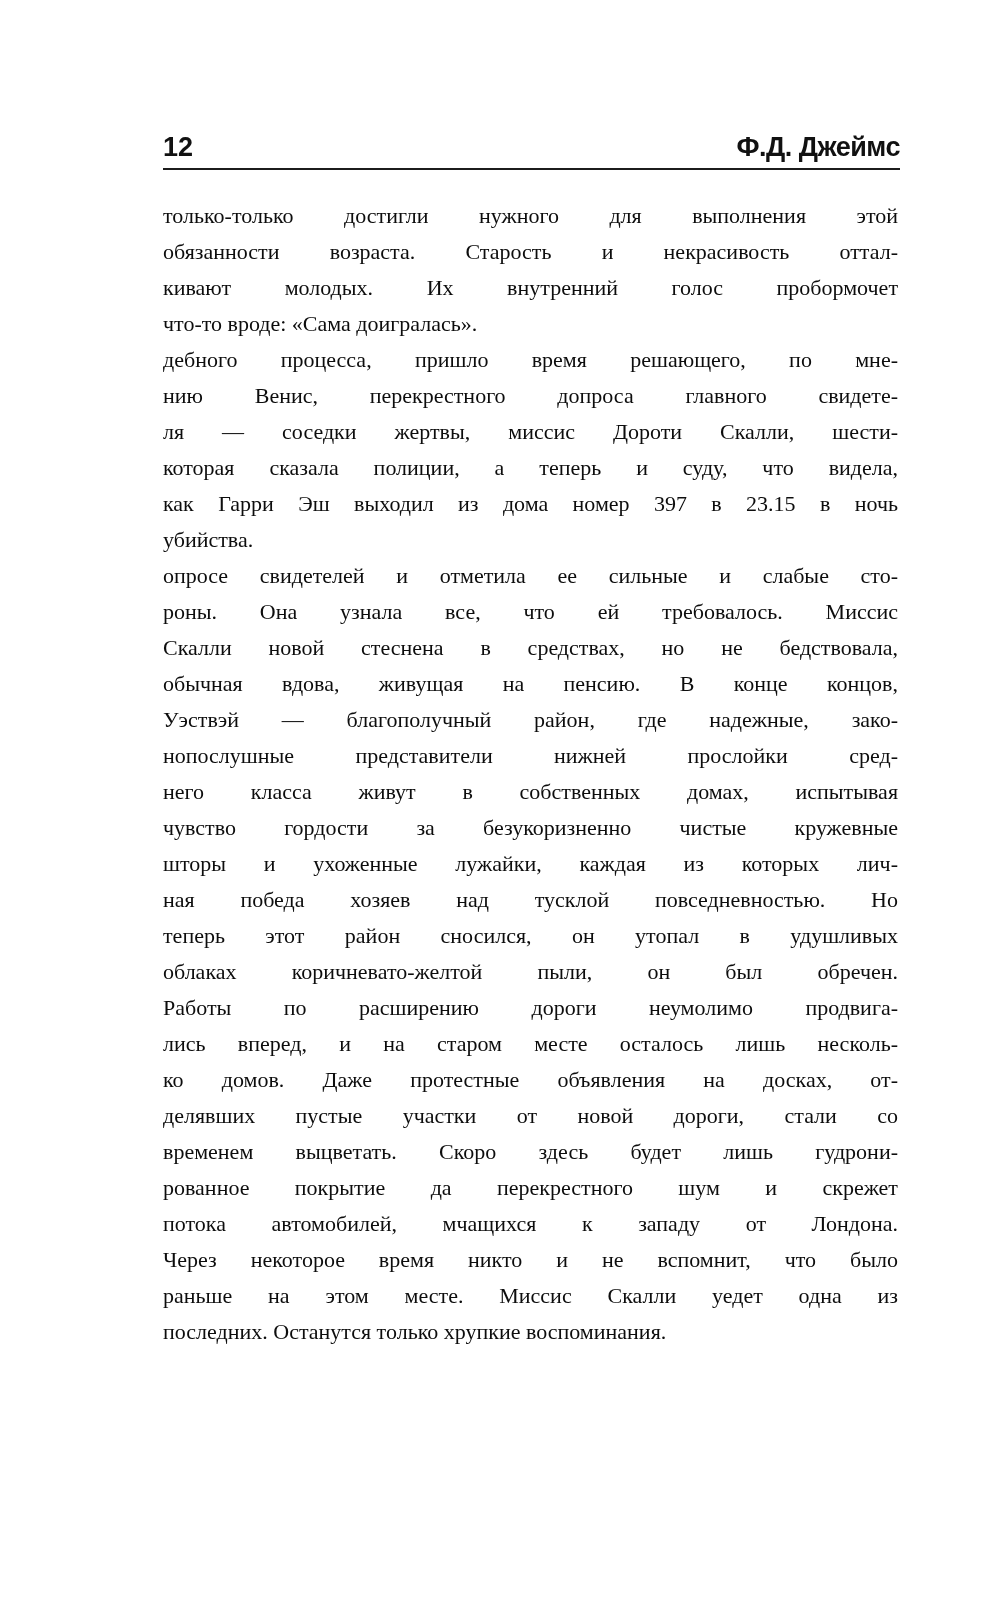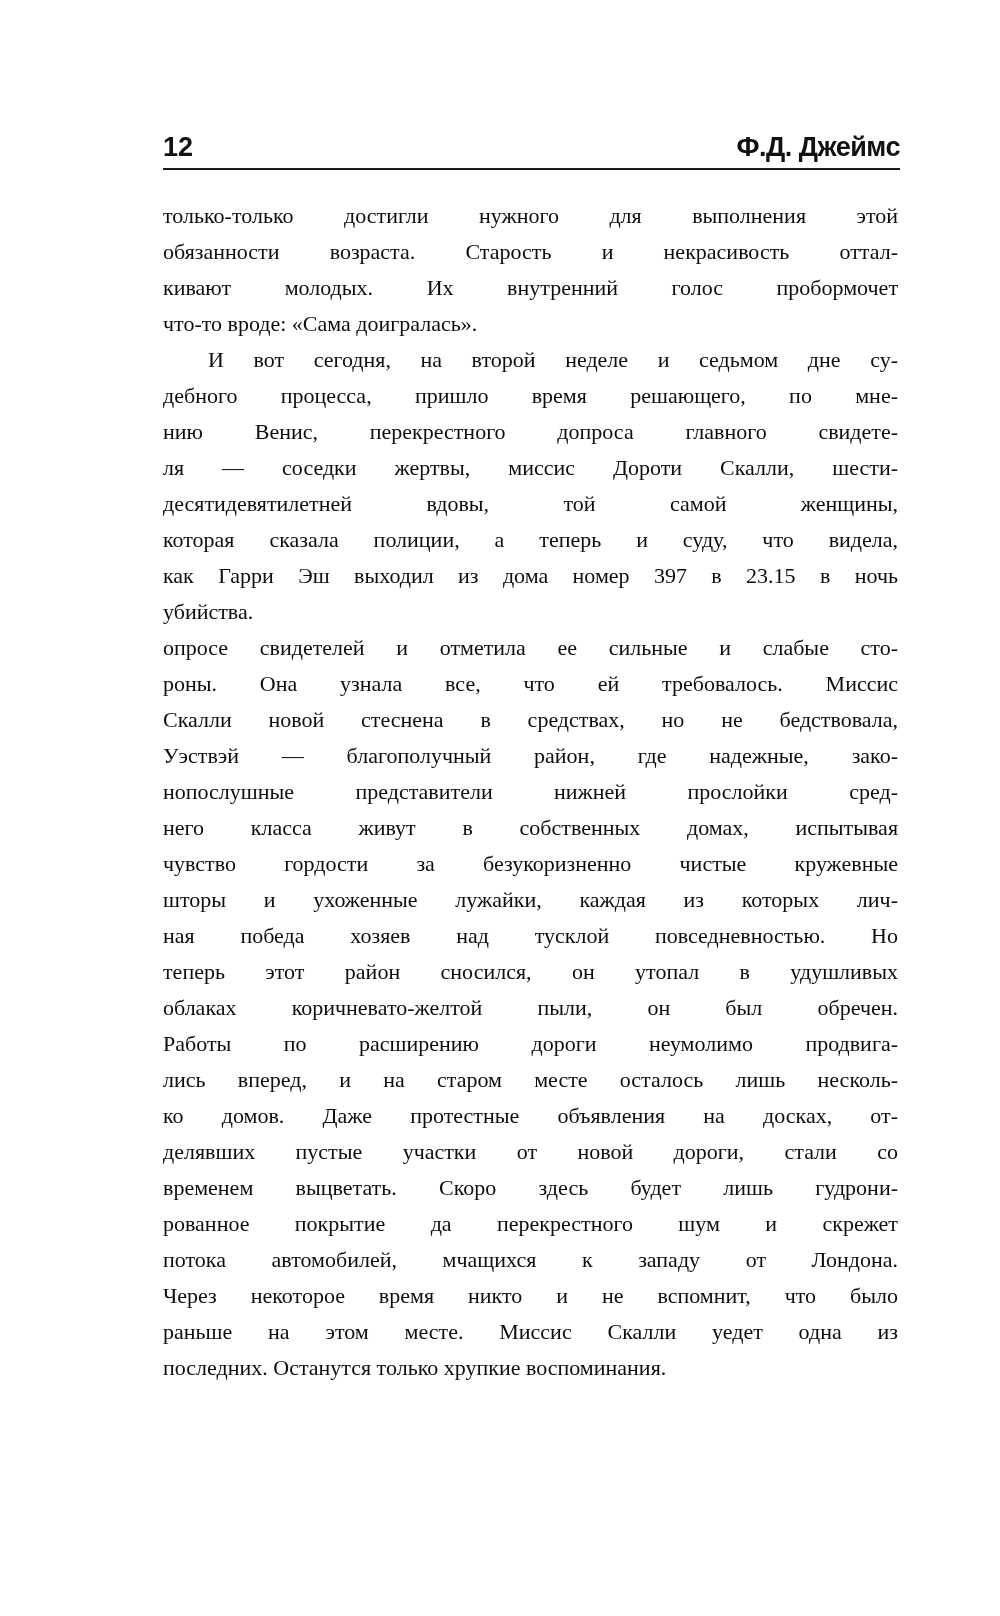--- a/index.html
+++ b/index.html
@@ -77,33 +77,32 @@
   </div>
   <div class="rule"></div>
   <div class="body-text" id="body-text">
       <div class="paragraph">
         <div class="line">только-только достигли нужного для выполнения этой</div>
         <div class="line">обязанности возраста. Старость и некрасивость оттал-</div>
         <div class="line">кивают молодых. Их внутренний голос пробормочет</div>
         <div class="line last">что-то вроде: «Сама доигралась».</div>
       </div>
       <div class="paragraph">
-        <div class="line indent">И вот сегодня, на второй неделе и седьмом дне су-</div>
         <div class="line">дебного процесса, пришло время решающего, по мне-</div>
         <div class="line">нию Венис, перекрестного допроса главного свидете-</div>
         <div class="line">ля — соседки жертвы, миссис Дороти Скалли, шести-</div>
-        <div class="line">десятидевятилетней вдовы, той самой женщины,</div>
         <div class="line">которая сказала полиции, а теперь и суду, что видела,</div>
         <div class="line">как Гарри Эш выходил из дома номер 397 в 23.15 в ночь</div>
         <div class="line last">убийства.</div>
       </div>
       <div class="paragraph">
         <div class="line">опросе свидетелей и отметила ее сильные и слабые сто-</div>
         <div class="line">роны. Она узнала все, что ей требовалось. Миссис</div>
         <div class="line">Скалли новой стеснена в средствах, но не бедствовала,</div>
+        <div class="line">обычная вдова, живущая на пенсию. В конце концов,</div>
         <div class="line">Уэствэй — благополучный район, где надежные, зако-</div>
         <div class="line">нопослушные представители нижней прослойки сред-</div>
         <div class="line">него класса живут в собственных домах, испытывая</div>
         <div class="line">чувство гордости за безукоризненно чистые кружевные</div>
         <div class="line">шторы и ухоженные лужайки, каждая из которых лич-</div>
         <div class="line">ная победа хозяев над тусклой повседневностью. Но</div>
         <div class="line">теперь этот район сносился, он утопал в удушливых</div>
         <div class="line">облаках коричневато-желтой пыли, он был обречен.</div>
         <div class="line">Работы по расширению дороги неумолимо продвига-</div>
         <div class="line">лись вперед, и на старом месте осталось лишь несколь-</div>

